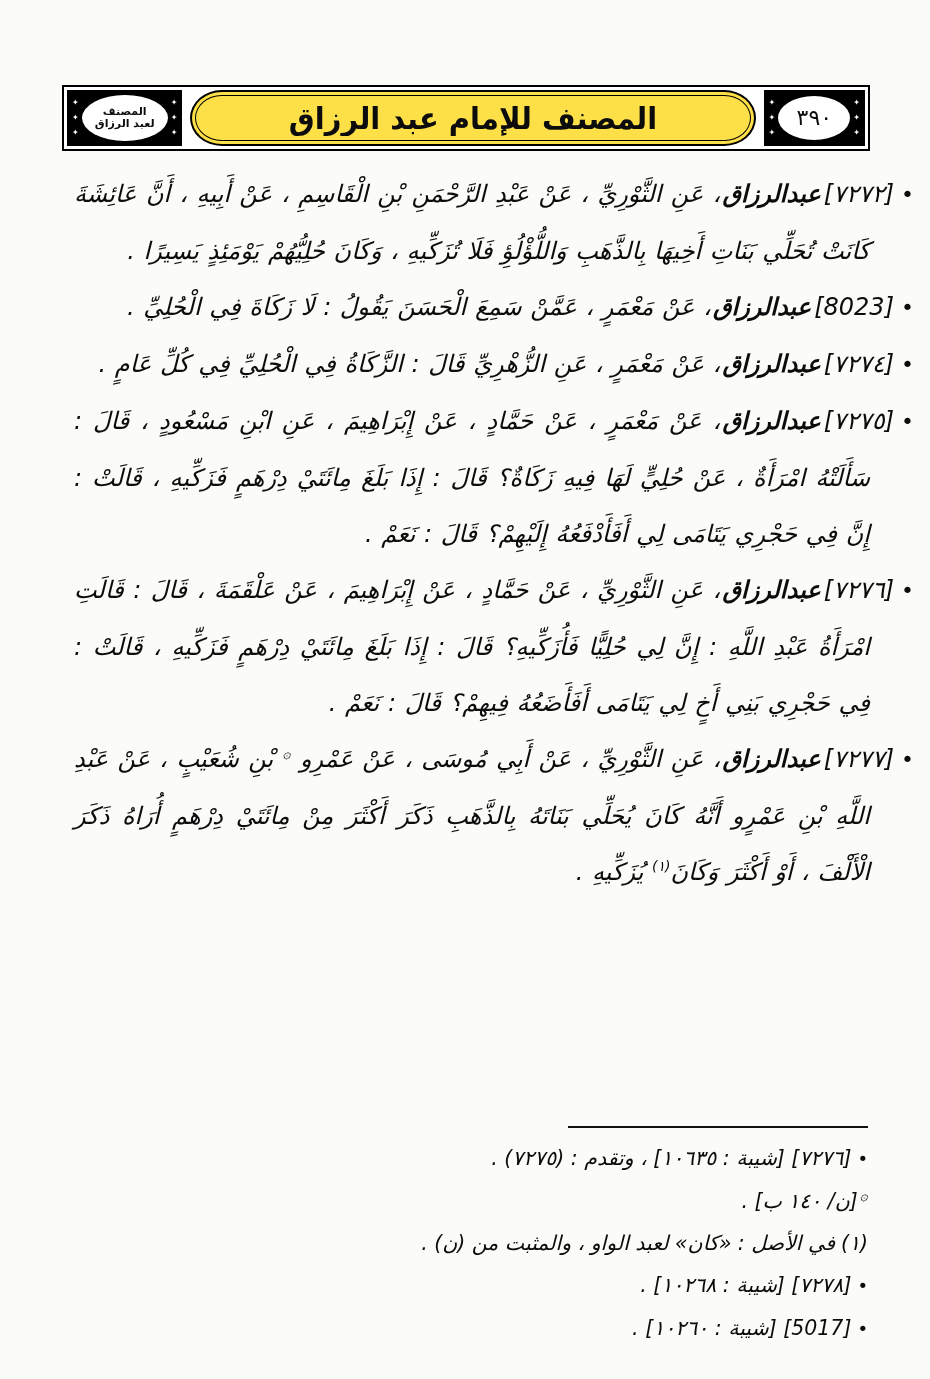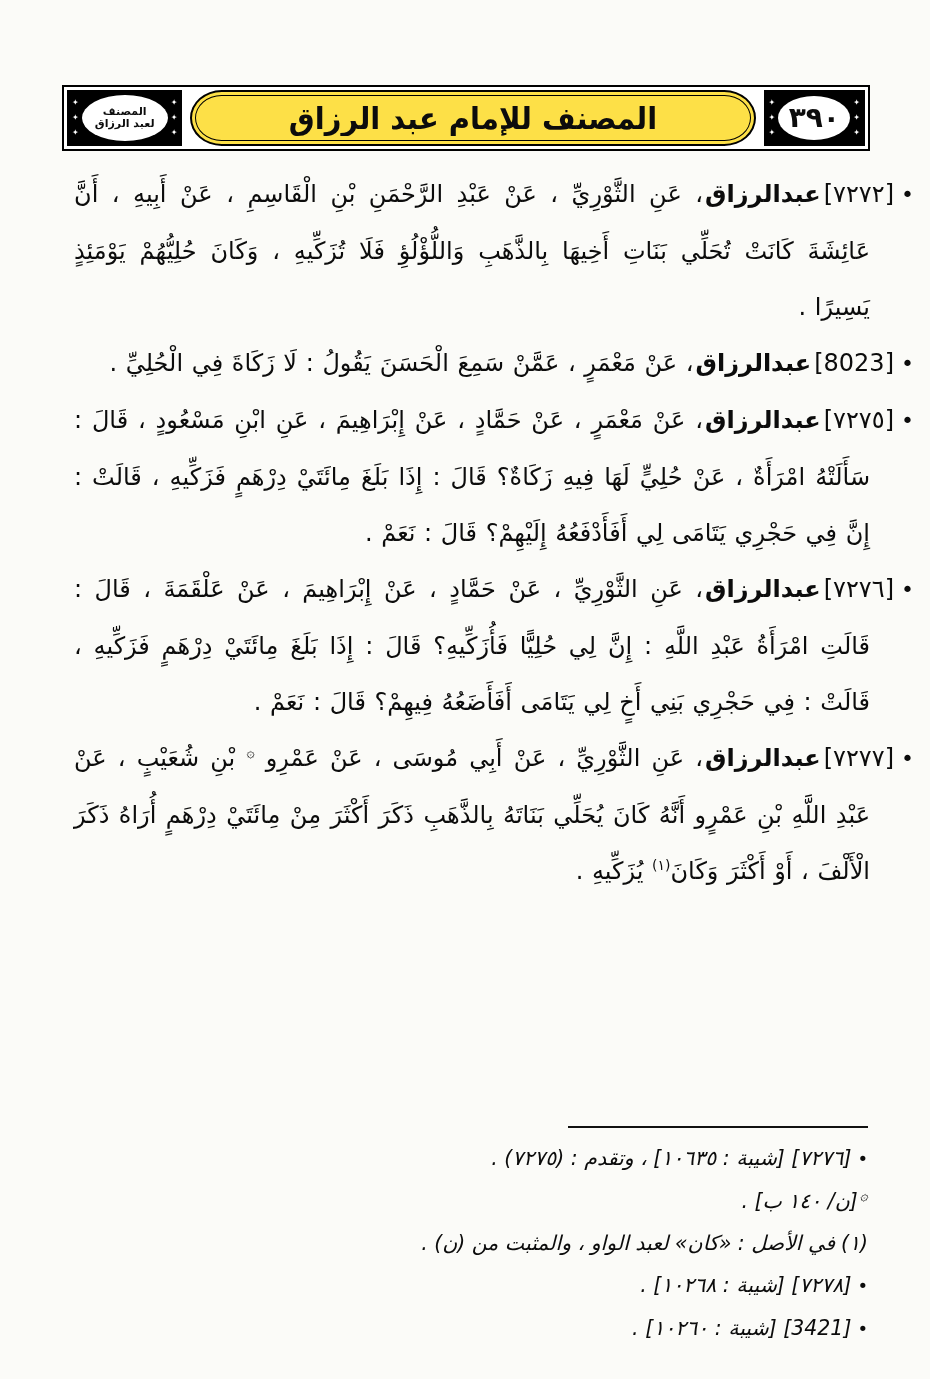--- a/index.html
+++ b/index.html
@@ -39,22 +39,22 @@
     border-radius: 50%;
     display: flex;
     flex-direction: column;
     align-items: center;
     justify-content: center;
     line-height: 1.05;
   }
   .pagenum-box .oval { width: 72px; height: 44px; }
   .seal-box .oval { width: 86px; height: 46px; }
   .pagenum {
-    font-size: 28px;
-    font-weight: bold;
+    font-size: 22px;
+    font-weight: normal;
     letter-spacing: 1px;
   }
   .seal-line { font-size: 11px; font-weight: bold; white-space: nowrap; text-align: right; }
   .diamond-col {
     display: flex;
     flex-direction: column;
     justify-content: space-around;
     align-items: center;
     color: #fff;
     font-size: 8px;
@@ -94,20 +94,21 @@
     top: 166px;
     right: 0; left: 0;
     padding: 0 60px 0 74px;
     font-size: 24px;
     line-height: 56px;
     text-align: justify;
   }
   .entry {
     text-indent: -44px; 
     word-spacing: 1px;
+    font-style: italic;
   }
   .bullet {
     font-size: 22px;
     vertical-align: middle;
     margin-left: 7px;
   }
   .hadith-num { font-weight: 500; }
   .author {
     font-weight: bold;
     padding: 0 3px 0 2px;
@@ -181,20 +182,21 @@
   </div>
 
 </header>
 
 <main class="matn">
 
   <p class="entry"><span class="bullet">•</span><span class="hadith-num">[٧٢٧٢]</span><span class="author">عبدالرزاق</span><span>، عَنِ الثَّوْرِيِّ ، عَنْ عَبْدِ الرَّحْمَنِ بْنِ الْقَاسِمِ ، عَنْ أَبِيهِ ، أَنَّ عَائِشَةَ كَانَتْ تُحَلِّي بَنَاتِ أَخِيهَا بِالذَّهَبِ وَاللُّؤْلُؤِ فَلَا تُزَكِّيهِ ، وَكَانَ حُلِيُّهُمْ يَوْمَئِذٍ يَسِيرًا .</span></p>
 
   <p class="entry"><span class="bullet">•</span><span class="hadith-num">[8023]</span><span class="author">عبدالرزاق</span><span>، عَنْ مَعْمَرٍ ، عَمَّنْ سَمِعَ الْحَسَنَ يَقُولُ : لَا زَكَاةَ فِي الْحُلِيِّ .</span></p>
 
+  <p class="entry"><span class="bullet">•</span><span class="hadith-num">[٧٢٧٤]</span><span class="author">عبدالرزاق</span><span>، عَنْ مَعْمَرٍ ، عَنِ الزُّهْرِيِّ قَالَ : الزَّكَاةُ فِي الْحُلِيِّ فِي كُلِّ عَامٍ .</span></p>
 
   <p class="entry"><span class="bullet">•</span><span class="hadith-num">[٧٢٧٥]</span><span class="author">عبدالرزاق</span><span>، عَنْ مَعْمَرٍ ، عَنْ حَمَّادٍ ، عَنْ إِبْرَاهِيمَ ، عَنِ ابْنِ مَسْعُودٍ ، قَالَ : سَأَلَتْهُ امْرَأَةٌ ، عَنْ حُلِيٍّ لَهَا فِيهِ زَكَاةٌ؟ قَالَ : إِذَا بَلَغَ مِائَتَيْ دِرْهَمٍ فَزَكِّيهِ ، قَالَتْ : إِنَّ فِي حَجْرِي يَتَامَى لِي أَفَأَدْفَعُهُ إِلَيْهِمْ؟ قَالَ : نَعَمْ .</span></p>
 
   <p class="entry"><span class="bullet">•</span><span class="hadith-num">[٧٢٧٦]</span><span class="author">عبدالرزاق</span><span>، عَنِ الثَّوْرِيِّ ، عَنْ حَمَّادٍ ، عَنْ إِبْرَاهِيمَ ، عَنْ عَلْقَمَةَ ، قَالَ : قَالَتِ امْرَأَةُ عَبْدِ اللَّهِ : إِنَّ لِي حُلِيًّا فَأُزَكِّيهِ؟ قَالَ : إِذَا بَلَغَ مِائَتَيْ دِرْهَمٍ فَزَكِّيهِ ، قَالَتْ : فِي حَجْرِي بَنِي أَخٍ لِي يَتَامَى أَفَأَضَعُهُ فِيهِمْ؟ قَالَ : نَعَمْ .</span></p>
 
   <p class="entry"><span class="bullet">•</span><span class="hadith-num">[٧٢٧٧]</span><span class="author">عبدالرزاق</span><span>، عَنِ الثَّوْرِيِّ ، عَنْ أَبِي مُوسَى ، عَنْ عَمْرِو </span><sup class="inline-marker">۞</sup><span> بْنِ شُعَيْبٍ ، عَنْ عَبْدِ اللَّهِ بْنِ عَمْرٍو أَنَّهُ كَانَ يُحَلِّي بَنَاتَهُ بِالذَّهَبِ ذَكَرَ أَكْثَرَ مِنْ مِائَتَيْ دِرْهَمٍ أُرَاهُ ذَكَرَ الْأَلْفَ ، أَوْ أَكْثَرَ وَكَانَ</span><sup class="inline-marker">(١)</sup><span> يُزَكِّيهِ .</span></p>
 
 
 
 </main>
@@ -203,14 +205,14 @@
   <div class="fn-rule"></div>
 
   <p class="fn"><span class="fn-marker bullet-marker">•</span><span>[٧٢٧٦] [شيبة : ١٠٦٣٥] ، وتقدم : (٧٢٧٥) .</span></p>
 
   <p class="fn"><span class="fn-marker sup-marker">۞</span><span>[ن/ ١٤٠ ب] .</span></p>
 
   <p class="fn"><span class="fn-marker">(١)</span><span>في الأصل : «كان» لعبد الواو ، والمثبت من (ن) .</span></p>
 
   <p class="fn"><span class="fn-marker bullet-marker">•</span><span>[٧٢٧٨] [شيبة : ١٠٢٦٨] .</span></p>
 
-  <p class="fn"><span class="fn-marker bullet-marker">•</span><span>[3421] [شيبة : ١٠٢٦٠] .</span></p>
+  <p class="fn"><span class="fn-marker bullet-marker">•</span><span>[5017] [شيبة : ١٠٢٦٠] .</span></p>
 </footer>
 
 </body></html>

